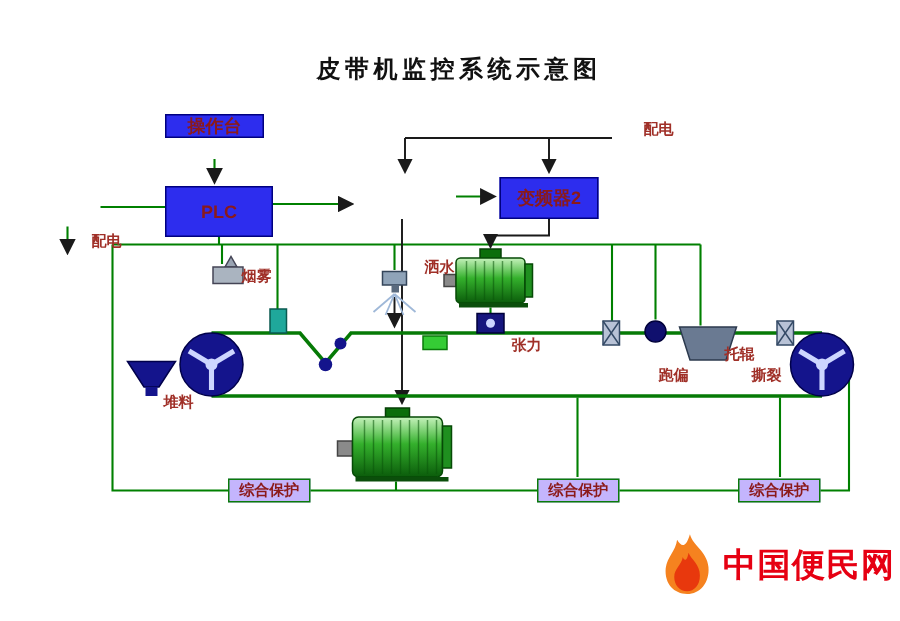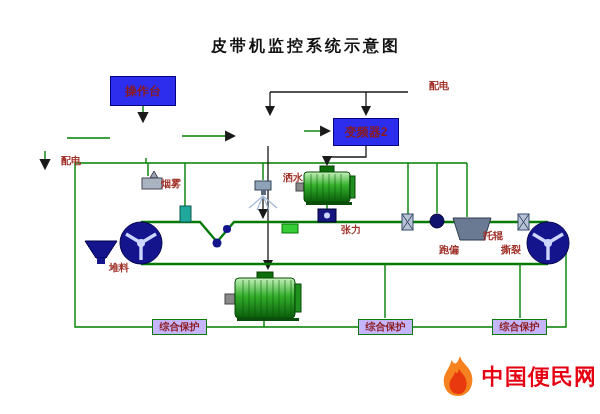--- a/index.html
+++ b/index.html
@@ -169,21 +169,22 @@
     <polygon points="453,218 491,218 484,240 460,240" fill="#6a7a92" stroke="#2c3a4e"></polygon>
 
     <g>
       <polygon points="85,241 117,241 106,258 96,258" fill="#14148c" stroke="#00004a"></polygon>
       <rect x="97" y="258" width="8" height="6" fill="#14148c"></rect>
     </g>
   </svg>
 
   <div class="title">皮带机监控系统示意图</div>
 
-  <div class="bluebox" style="left:110px;top:76px;width:66px;height:30px">操作台</div>
+  <div class="bluebox" style="left:110px;top:76px;width:66px;height:16px">操作台</div>
+  <div class="bluebox" style="left:110px;top:124px;width:72px;height:34px">PLC</div>
   <div class="bluebox" style="left:333px;top:118px;width:66px;height:28px">变频器2</div>
 
   <div class="greenbox" style="left:152px;top:319px;width:55px;height:16px">综合保护</div>
   <div class="greenbox" style="left:358px;top:319px;width:55px;height:16px">综合保护</div>
   <div class="greenbox" style="left:492px;top:319px;width:55px;height:16px">综合保护</div>
 
   <span class="rlabel" style="left:390px;top:79px">配电</span>
   <span class="rlabel" style="left:22px;top:154px">配电</span>
   <span class="rlabel" style="left:122px;top:177px">烟雾</span>
   <span class="rlabel" style="left:244px;top:171px">洒水</span>

